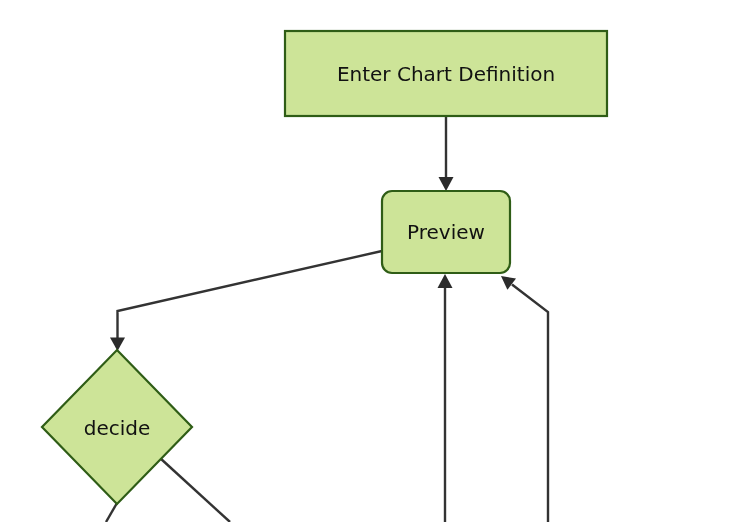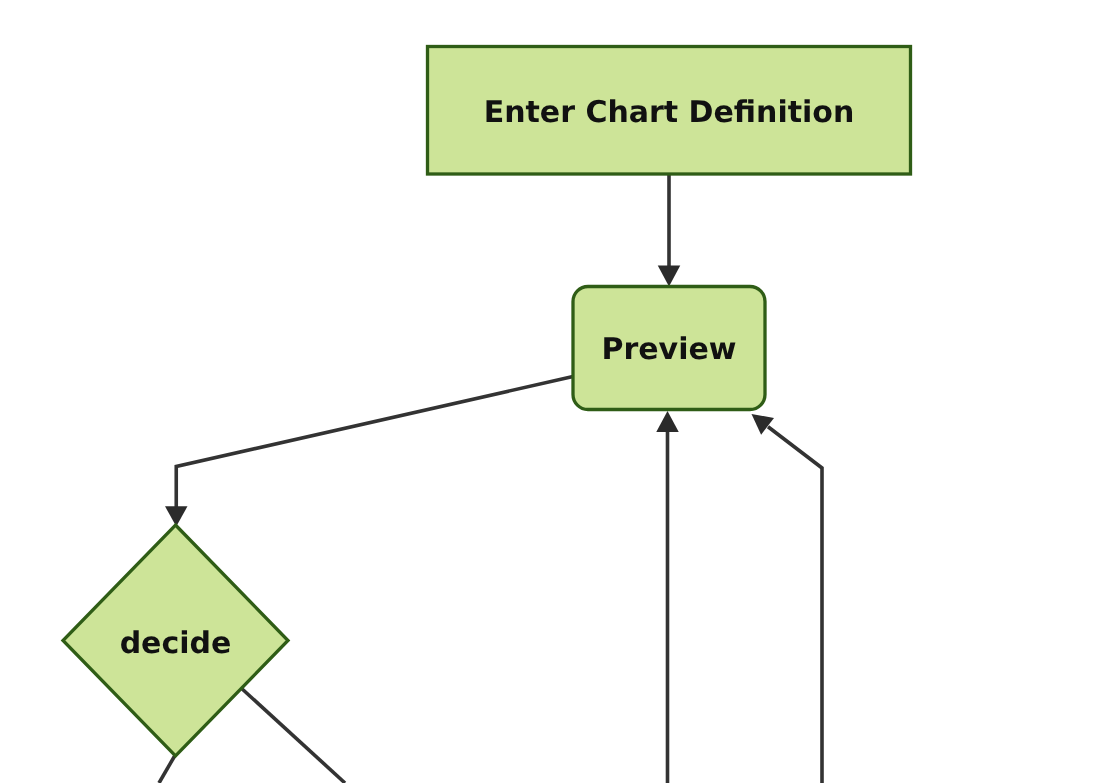--- a/index.html
+++ b/index.html
@@ -10,21 +10,20 @@
     width: 740px;
     height: 522px;
     overflow: hidden;
     background: var(--background, #ffffff);
     font-family: "DejaVu Sans", "Liberation Sans", sans-serif;
   }
   .canvas {
     position: relative;
     width: 740px;
     height: 522px;
-    font-weight: bold;
   }
   svg { display: block; }
   .node-shape {
     fill: var(--node-fill, #cde498);
     stroke: var(--node-border, #2f5d16);
     stroke-width: 2.2px;
   }
   .edge-path {
     stroke: var(--edge-color, #333333);
     stroke-width: 2.4px;

